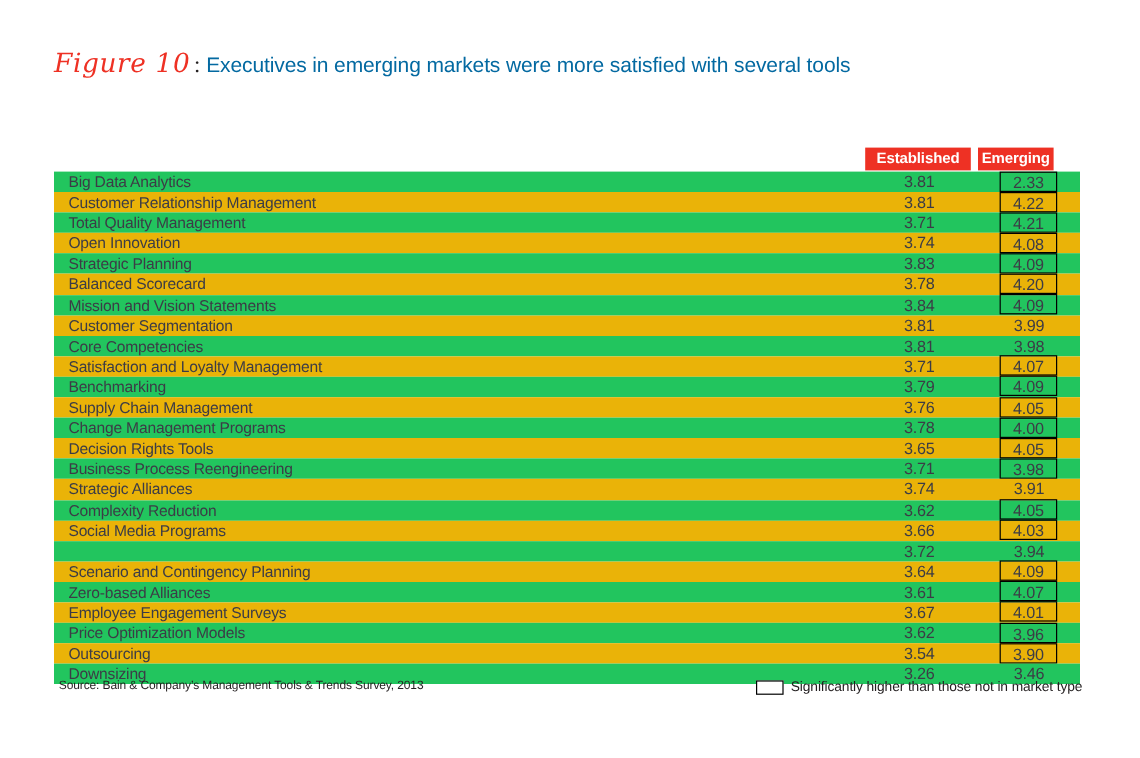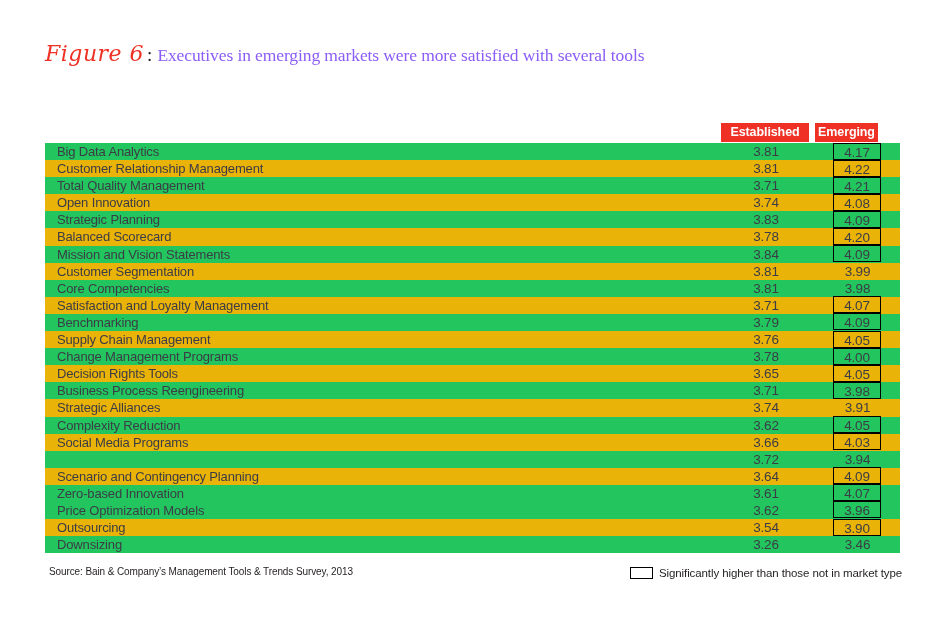--- a/index.html
+++ b/index.html
@@ -35,23 +35,23 @@
   }
   .fig-colon {
     font-family: "Liberation Serif", serif;
     font-size: 19px;
     color: #231f20;
     padding-left: 3px;
     padding-right: 5px;
     vertical-align: baseline;
   }
   .title-text {
-    font-family: Liberation Serif, serif;
+    font-family: Liberation Sans, sans-serif;
     font-size: 17.5px;
-    color: #8b5cf6;
+    color: #0369a1;
     vertical-align: baseline;
     letter-spacing: -0.1px;
     text-align: right;
   }
 
   
   .col-headers {
     position: absolute;
     top: 123px;
     left: 45px;
@@ -151,34 +151,34 @@
   .legend-text {
     font-size: 11.5px;
     color: #231f20;
     letter-spacing: -0.1px;
   }
 </style>
 </head>
 <body>
 
 <div class="title-block">
-  <span class="fig-label">Figure 6</span><span class="fig-colon">:</span><span class="title-text">Executives in emerging markets were more satisfied with several tools</span>
+  <span class="fig-label">Figure 10</span><span class="fig-colon">:</span><span class="title-text">Executives in emerging markets were more satisfied with several tools</span>
 </div>
 
 <div class="col-headers">
   <div class="col-head established">Established</div>
   <div class="col-head emerging">Emerging</div>
 </div>
 
 <div class="table" id="table-body">
     <div class="row alt">
       <div class="row-label">Big Data Analytics</div>
       <div class="val established">3.81</div>
       <div class="val emerging">
-        <span class="boxed">4.17</span>
+        <span class="boxed">2.33</span>
       </div>
     </div>
     <div class="row">
       <div class="row-label">Customer Relationship Management</div>
       <div class="val established">3.81</div>
       <div class="val emerging">
         <span class="boxed">4.22</span>
       </div>
     </div>
     <div class="row alt">
@@ -292,24 +292,31 @@
       <div class="val emerging">3.94</div>
     </div>
     <div class="row">
       <div class="row-label">Scenario and Contingency Planning</div>
       <div class="val established">3.64</div>
       <div class="val emerging">
         <span class="boxed">4.09</span>
       </div>
     </div>
     <div class="row alt">
-      <div class="row-label">Zero-based Innovation</div>
+      <div class="row-label">Zero-based Alliances</div>
       <div class="val established">3.61</div>
       <div class="val emerging">
         <span class="boxed">4.07</span>
+      </div>
+    </div>
+    <div class="row">
+      <div class="row-label">Employee Engagement Surveys</div>
+      <div class="val established">3.67</div>
+      <div class="val emerging">
+        <span class="boxed">4.01</span>
       </div>
     </div>
     <div class="row alt">
       <div class="row-label">Price Optimization Models</div>
       <div class="val established">3.62</div>
       <div class="val emerging">
         <span class="boxed">3.96</span>
       </div>
     </div>
     <div class="row">

